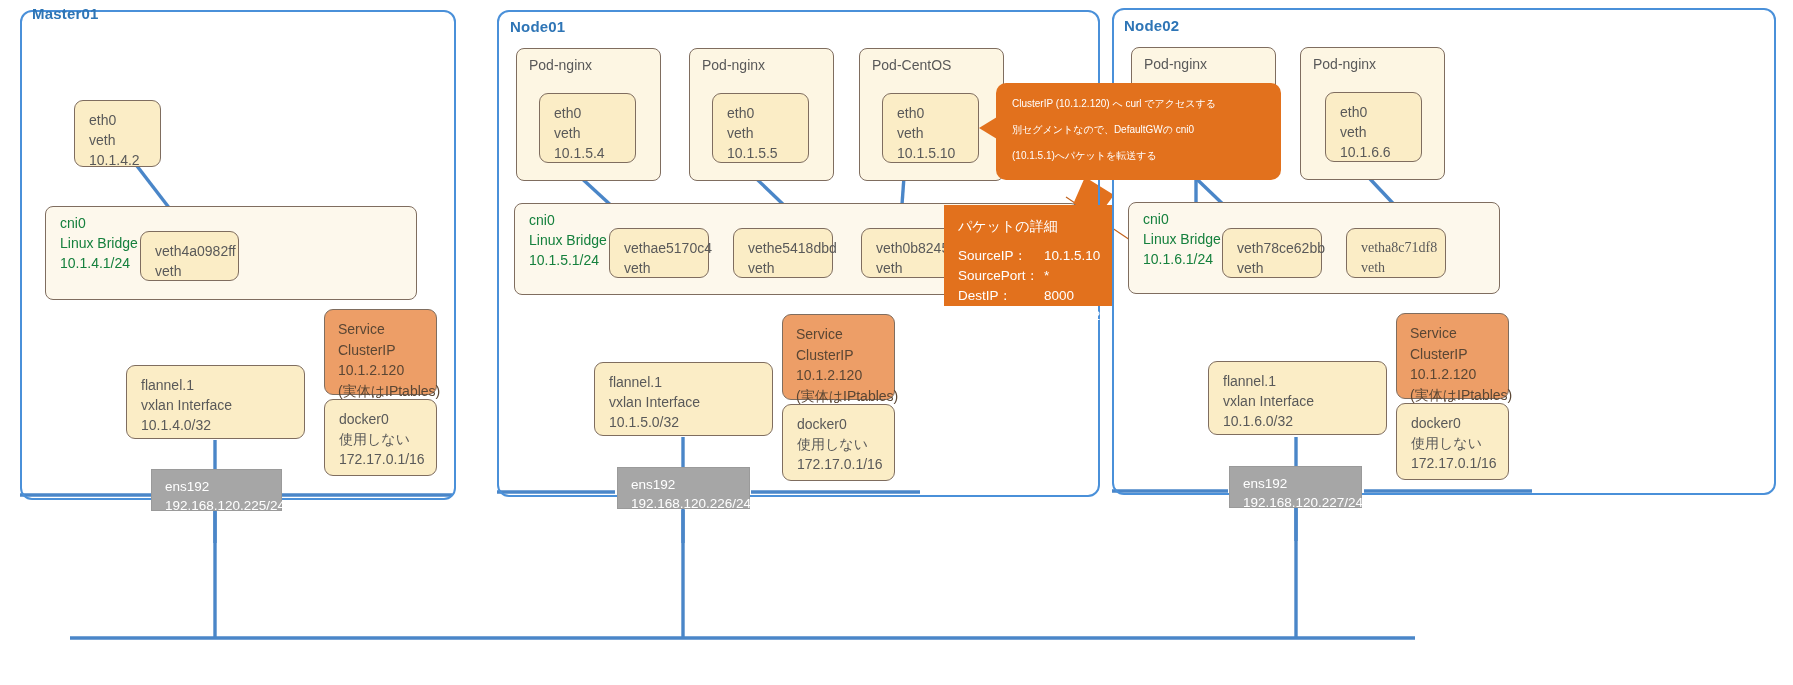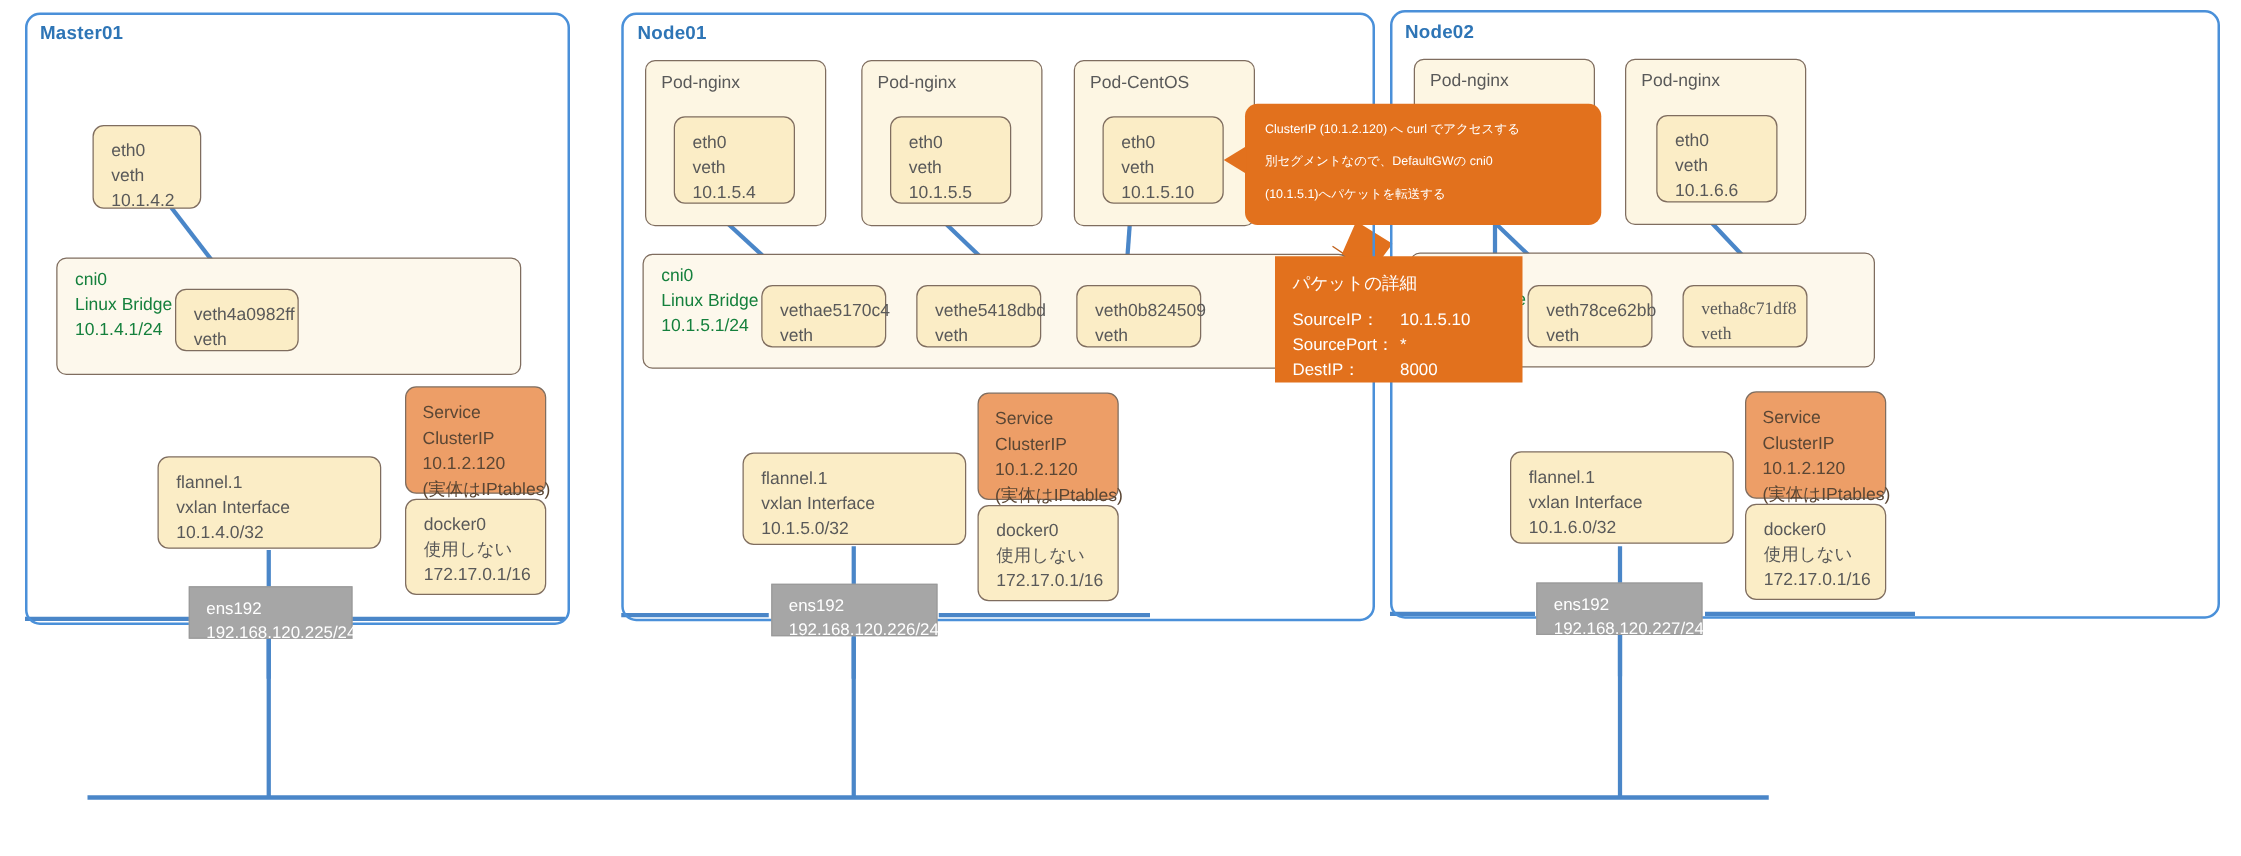--- a/index.html
+++ b/index.html
@@ -123,21 +123,21 @@
     <line x1="70" y1="638" x2="1415" y2="638" stroke="#4a86c8" stroke-width="3.6"></line>
 
     <line x1="1130" y1="240" x2="1066" y2="197" stroke="#c1601a" stroke-width="1.1"></line>
 
     <g>
       <polygon points="1085,177 1114,195 1060,268 1079,278 1024,291 1036,240 1053,250" fill="#e2711d"></polygon>
     </g>
   </svg>
 
   <div class="node-box" style="left:20px;top:10px;width:432px;height:486px;"></div>
-  <div class="node-title" style="left:32px;top:18px;">Master01</div>
+  <div class="node-title" style="left:32px;top:5px;">Master01</div>
 
   <div class="iface" style="left:74px;top:100px;width:87px;height:67px;">
     <div>eth0</div>
     <div>veth</div>
     <div>10.1.4.2</div>
   </div>
 
   <div class="bridge" style="left:45px;top:206px;width:372px;height:94px;">
     <div class="blabel">
       <span>cni0</span><br>
@@ -306,21 +306,21 @@
     <div>192.168.120.227/24</div>
   </div>
 
   <div class="callout" style="left:996px;top:83px;width:285px;height:97px;">
     <div class="tail"></div>
     <div>ClusterIP (10.1.2.120) へ curl でアクセスする</div>
     <div>別セグメントなので、DefaultGWの cni0</div>
     <div>(10.1.5.1)へパケットを転送する</div>
   </div>
 
-  <div class="pktbox" style="left:1020px;top:205px;width:198px;height:101px;">
+  <div class="pktbox" style="left:944px;top:205px;width:168px;height:101px;">
     <div class="hdr">パケットの詳細</div>
     <div class="pktrow">
       <span class="k">SourceIP：</span>
       <span class="v">10.1.5.10</span>
     </div>
     <div class="pktrow">
       <span class="k">SourcePort：</span>
       <span class="v">*</span>
     </div>
     <div class="pktrow">

